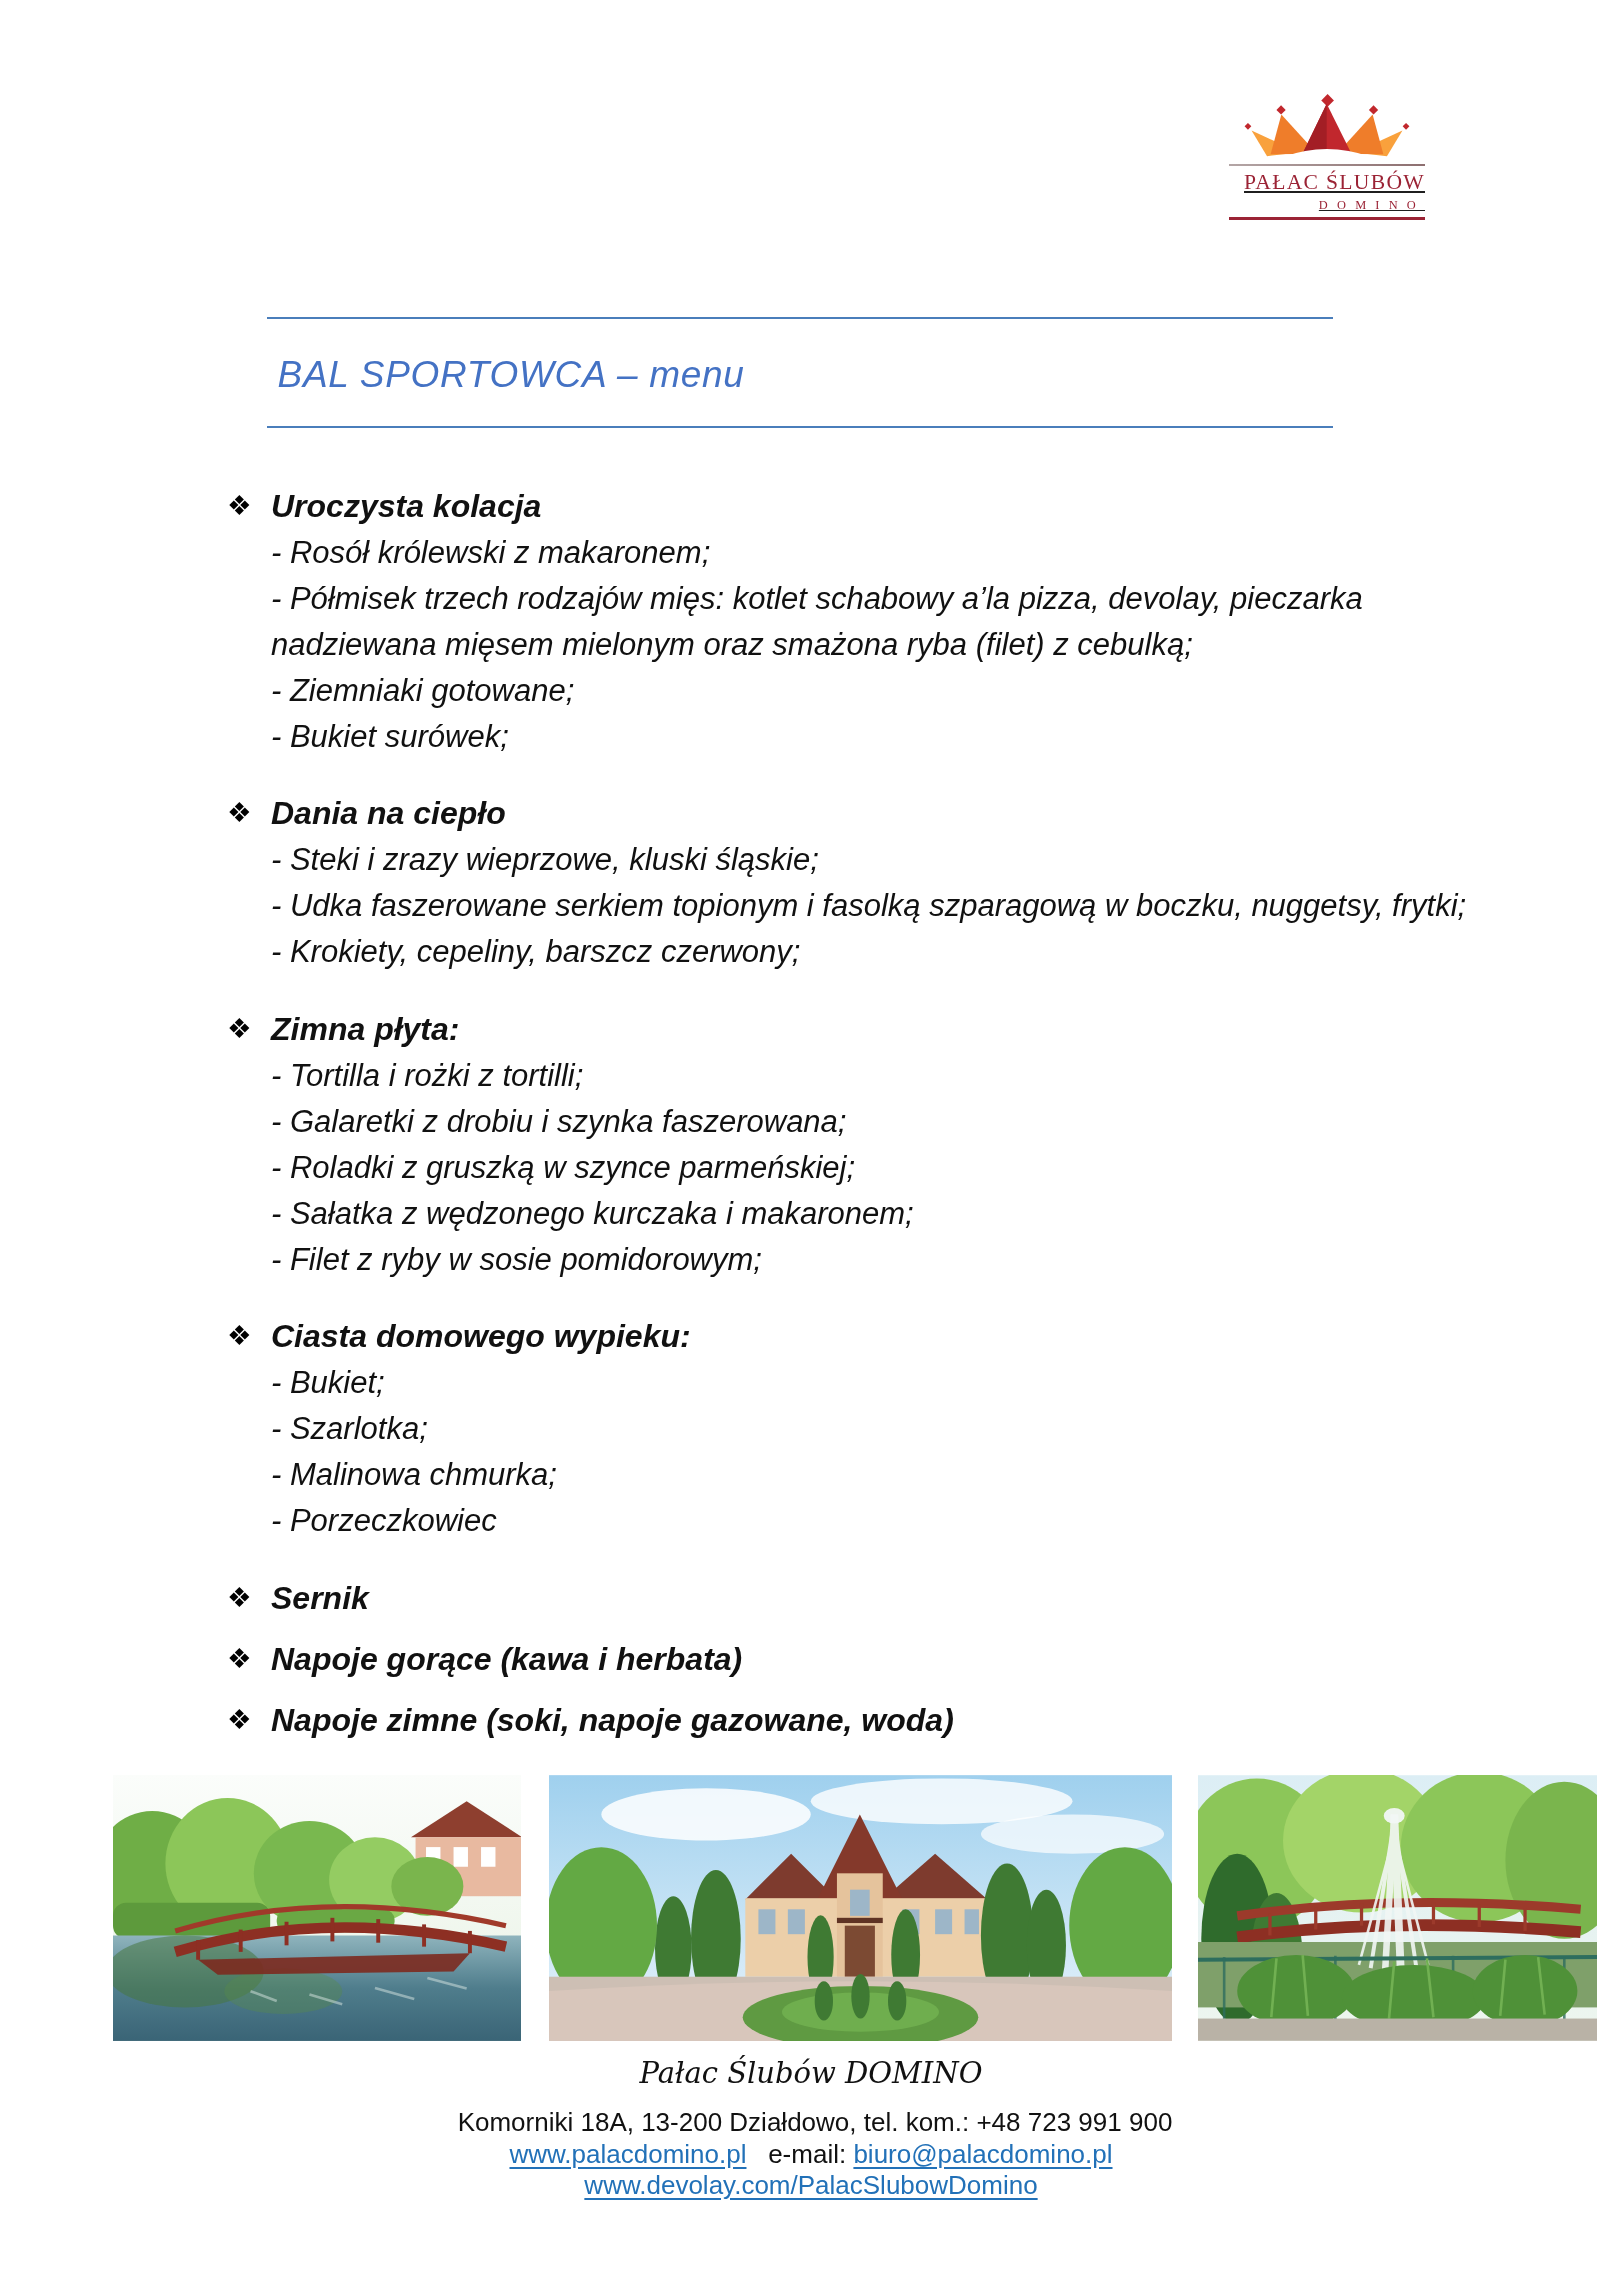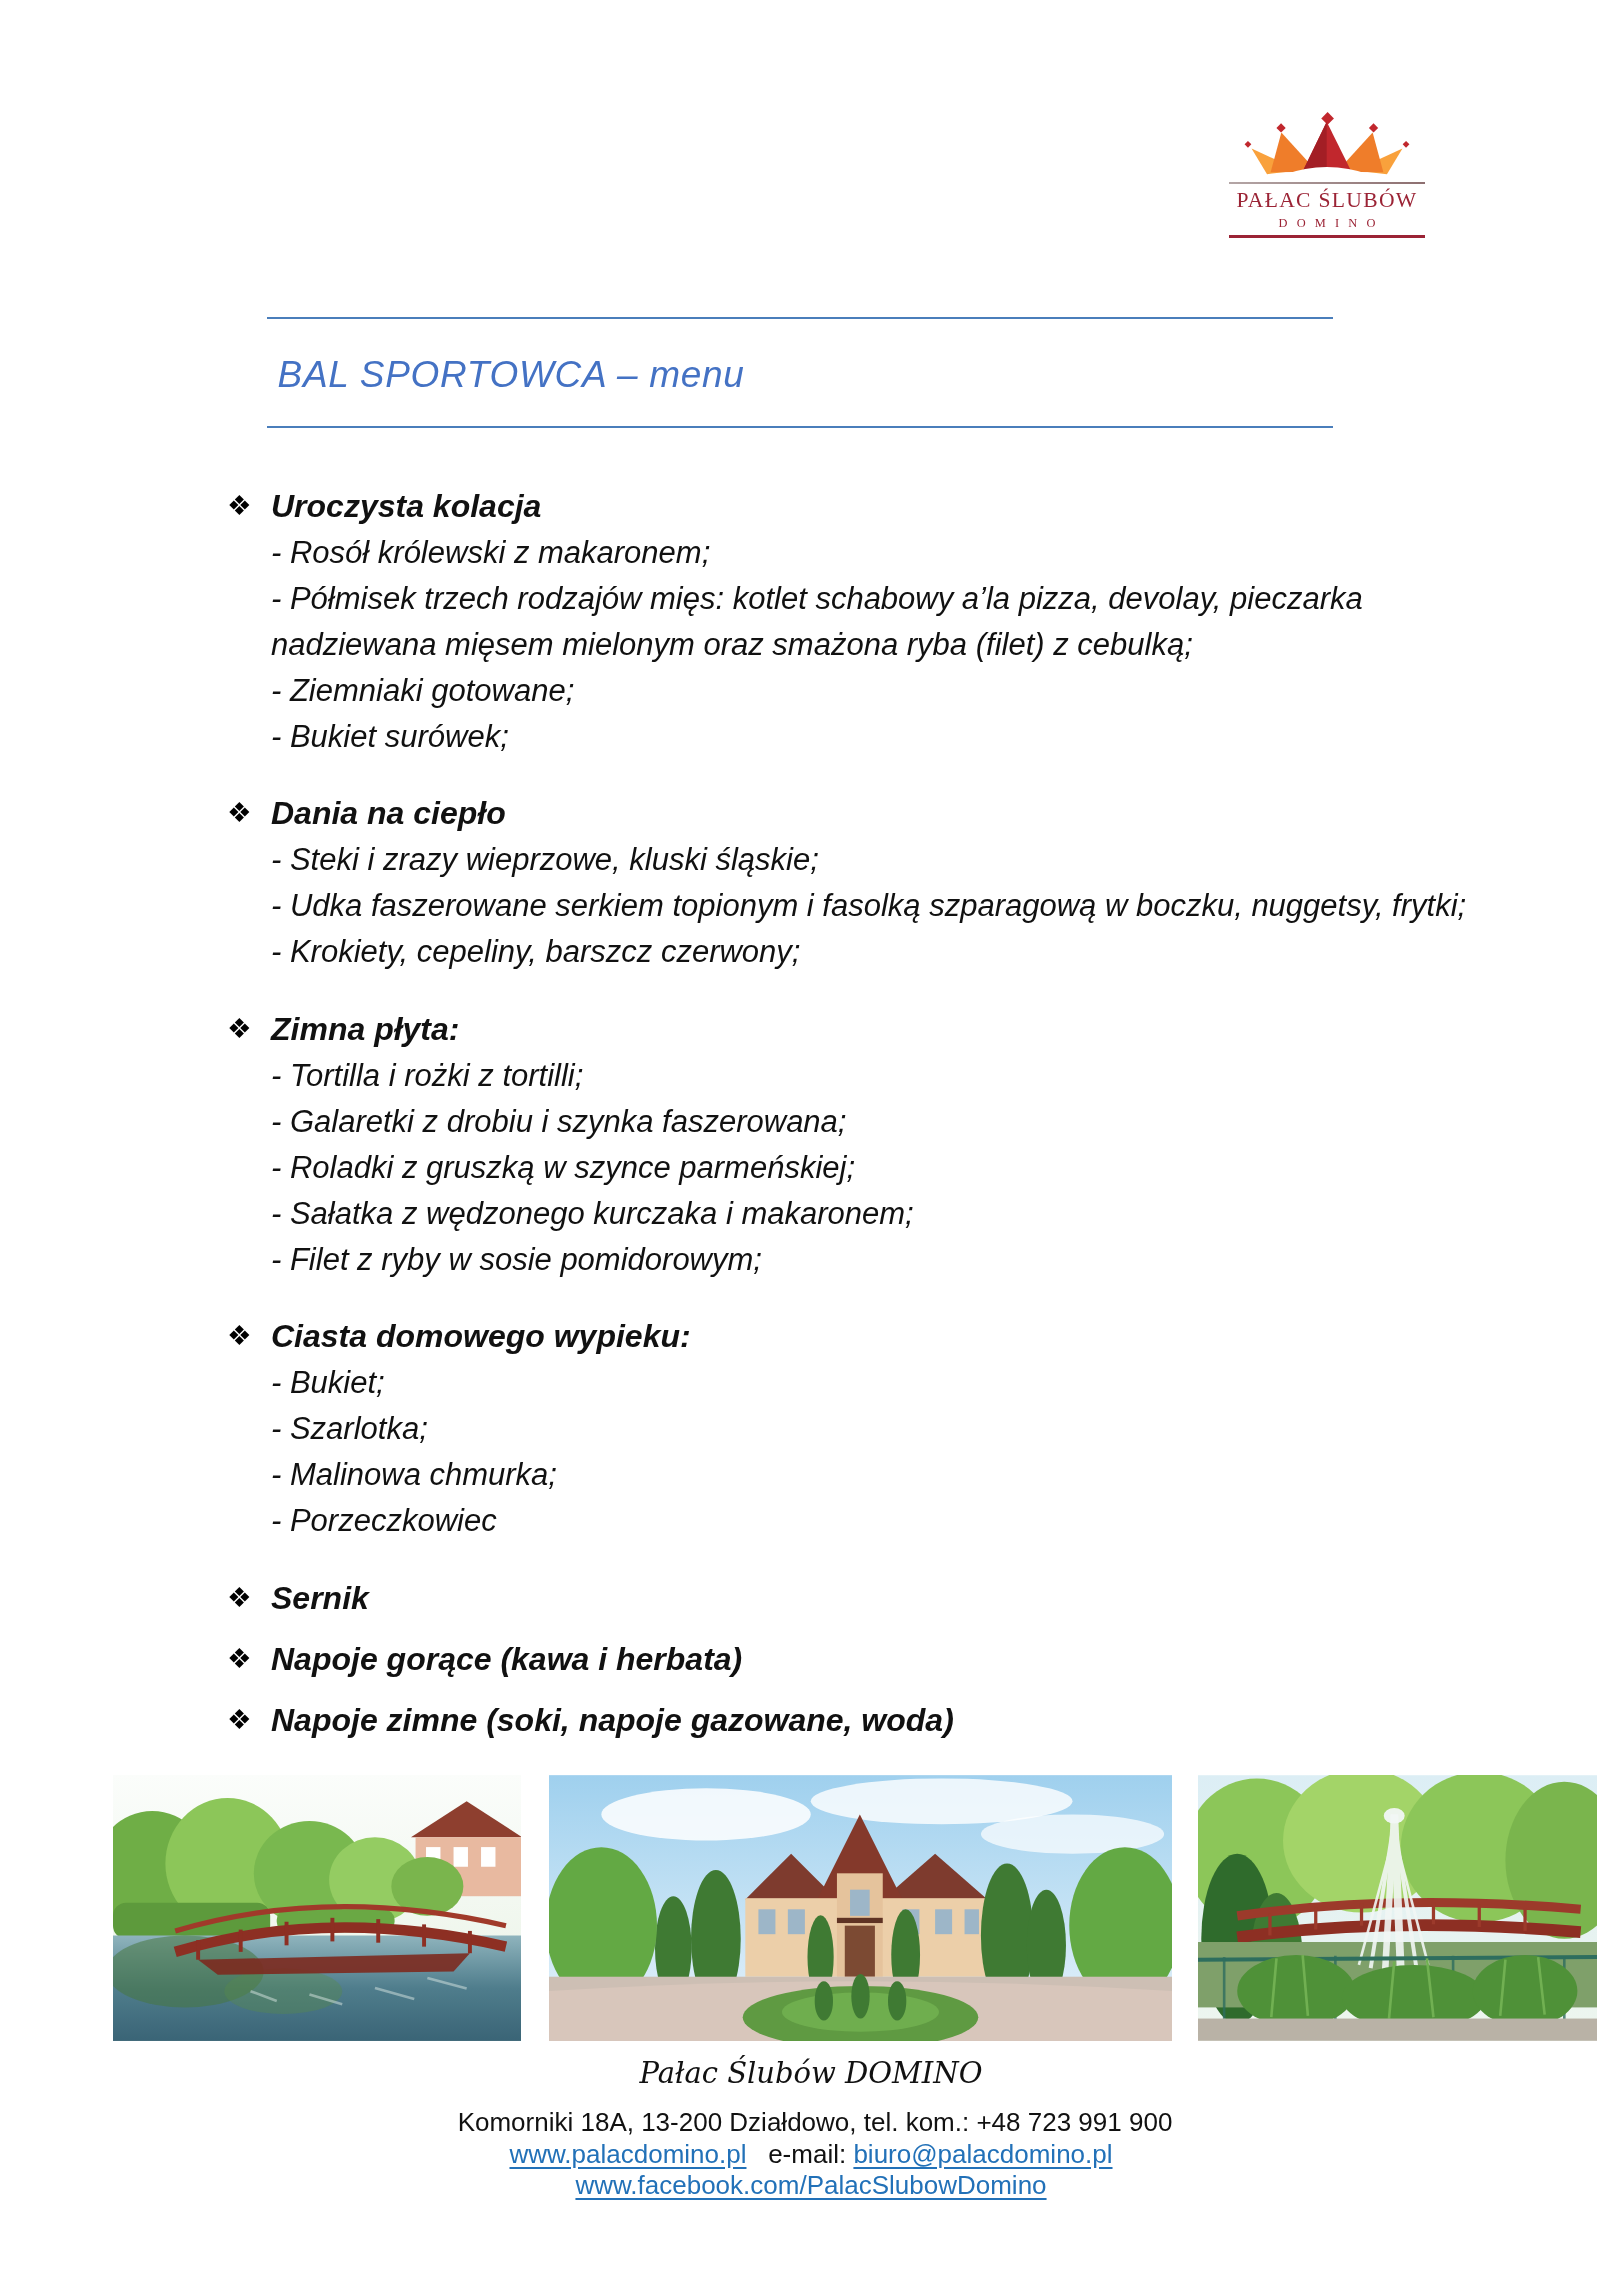--- a/index.html
+++ b/index.html
@@ -1,21 +1,21 @@
 <!DOCTYPE html>
 <html lang="pl" style="font-size:10.5px"><head>
 <meta charset="utf-8">
 <style>
   html,body{margin:0;padding:0;}
   body{
     width:1622px;height:2295px;position:relative;background:#ffffff;
     font-family:"Liberation Sans",sans-serif;color:#1f1f1f;overflow:hidden;
   }
   
-  .logo{position:absolute;left:1229px;top:110px;width:196px;text-align:center;}
+  .logo{position:absolute;left:1229px;top:92px;width:196px;text-align:right;text-decoration:underline;}
   .logo .crown{display:block;margin:0 auto;}
   .logo .thin-rule{height:2px;background:linear-gradient(90deg,#b4a6a6,#8d6f70);margin-top:-7.9px;}
   .logo .brand{font-family:"Liberation Serif",serif;color:#9b2335;font-size:21.6px;
     letter-spacing:1.3px;margin-top:3.9px;white-space:nowrap;}
   .logo .sub{font-family:"Liberation Serif",serif;color:#9b2335;font-size:12.4px;
     letter-spacing:9.2px;margin-top:2.6px;text-indent:9.2px;white-space:nowrap;}
   .logo .thick-rule{height:3.3px;background:#9b2335;margin-top:4.6px;}
   
   .title-block{position:absolute;left:267px;top:317px;width:1055px;
     border-top:2.6px solid #4a7ebb;border-bottom:2.6px solid #4a7ebb;
@@ -333,16 +333,16 @@
   </div>
 </div>
 
 <div class="footer">
   <div class="venue-script">Pałac Ślubów DOMINO</div>
   <div class="addr">Komorniki 18A, 13-200 Działdowo, tel. kom.: +48 723 991 900</div>
   <div class="linkline">
     <a href="#">www.palacdomino.pl</a><span>&nbsp;&nbsp;&nbsp;</span><span>e-mail:</span><span>&nbsp;</span><a href="#">biuro@palacdomino.pl</a>
   </div>
   <div class="fb">
-    <a href="#">www.facebook.com/PalacSlubowDomino</a>
+    <a href="#">www.devolay.com/PalacSlubowDomino</a>
   </div>
 </div>
 
 
 </body></html>

